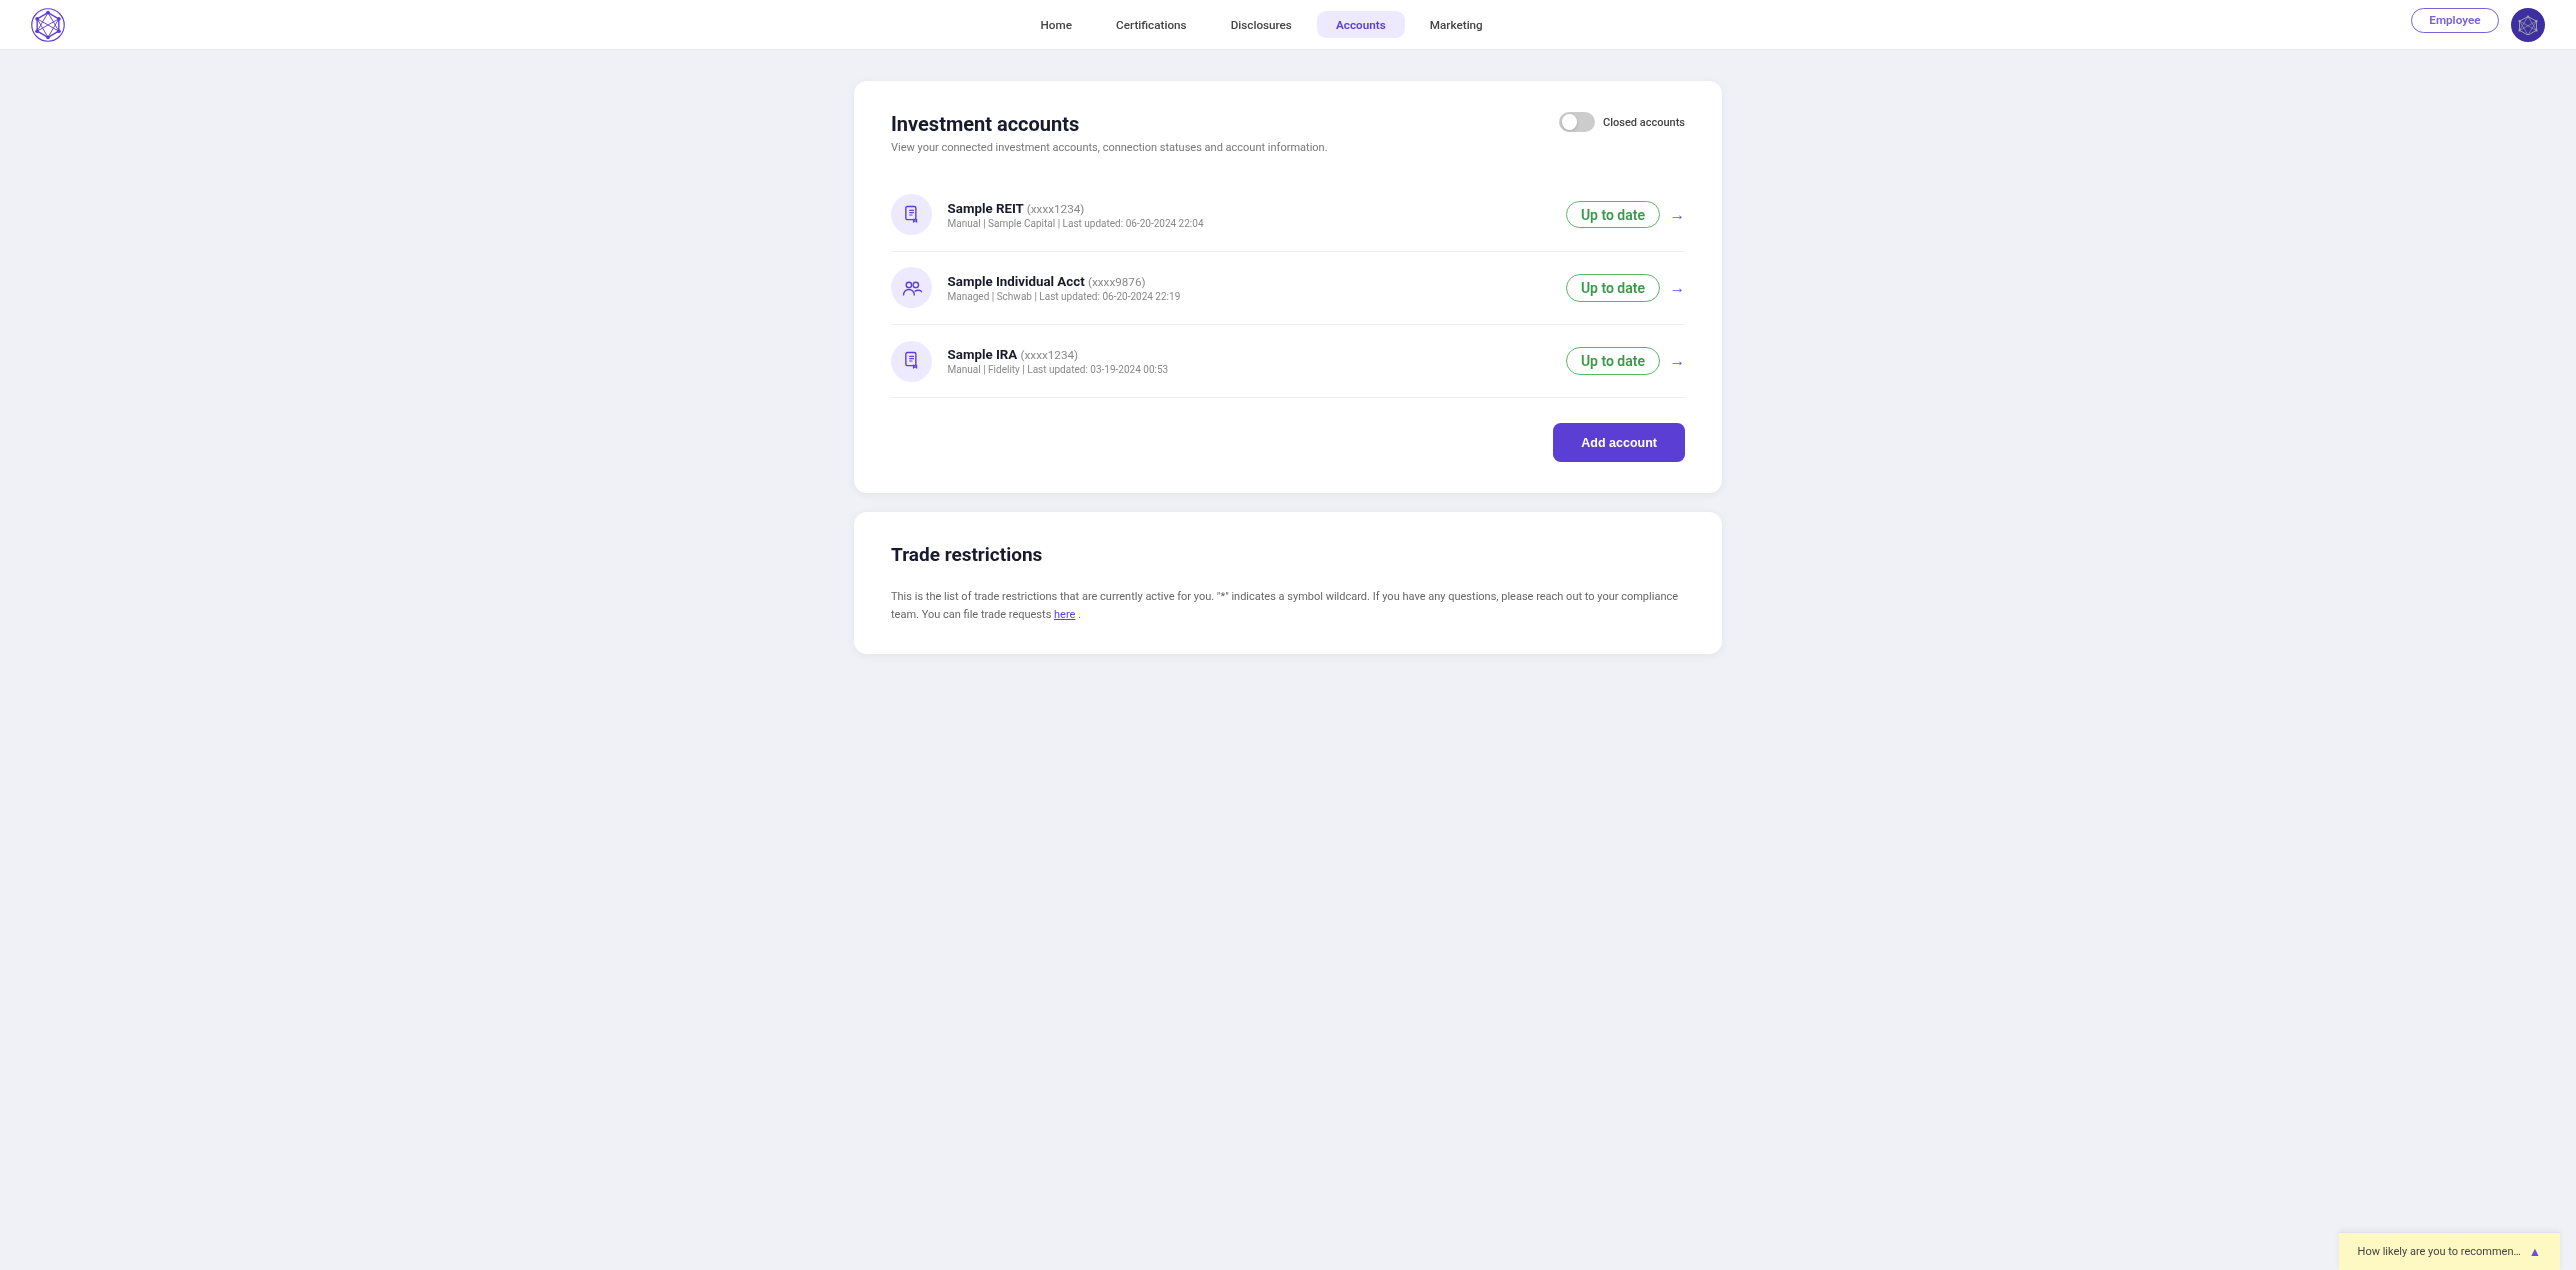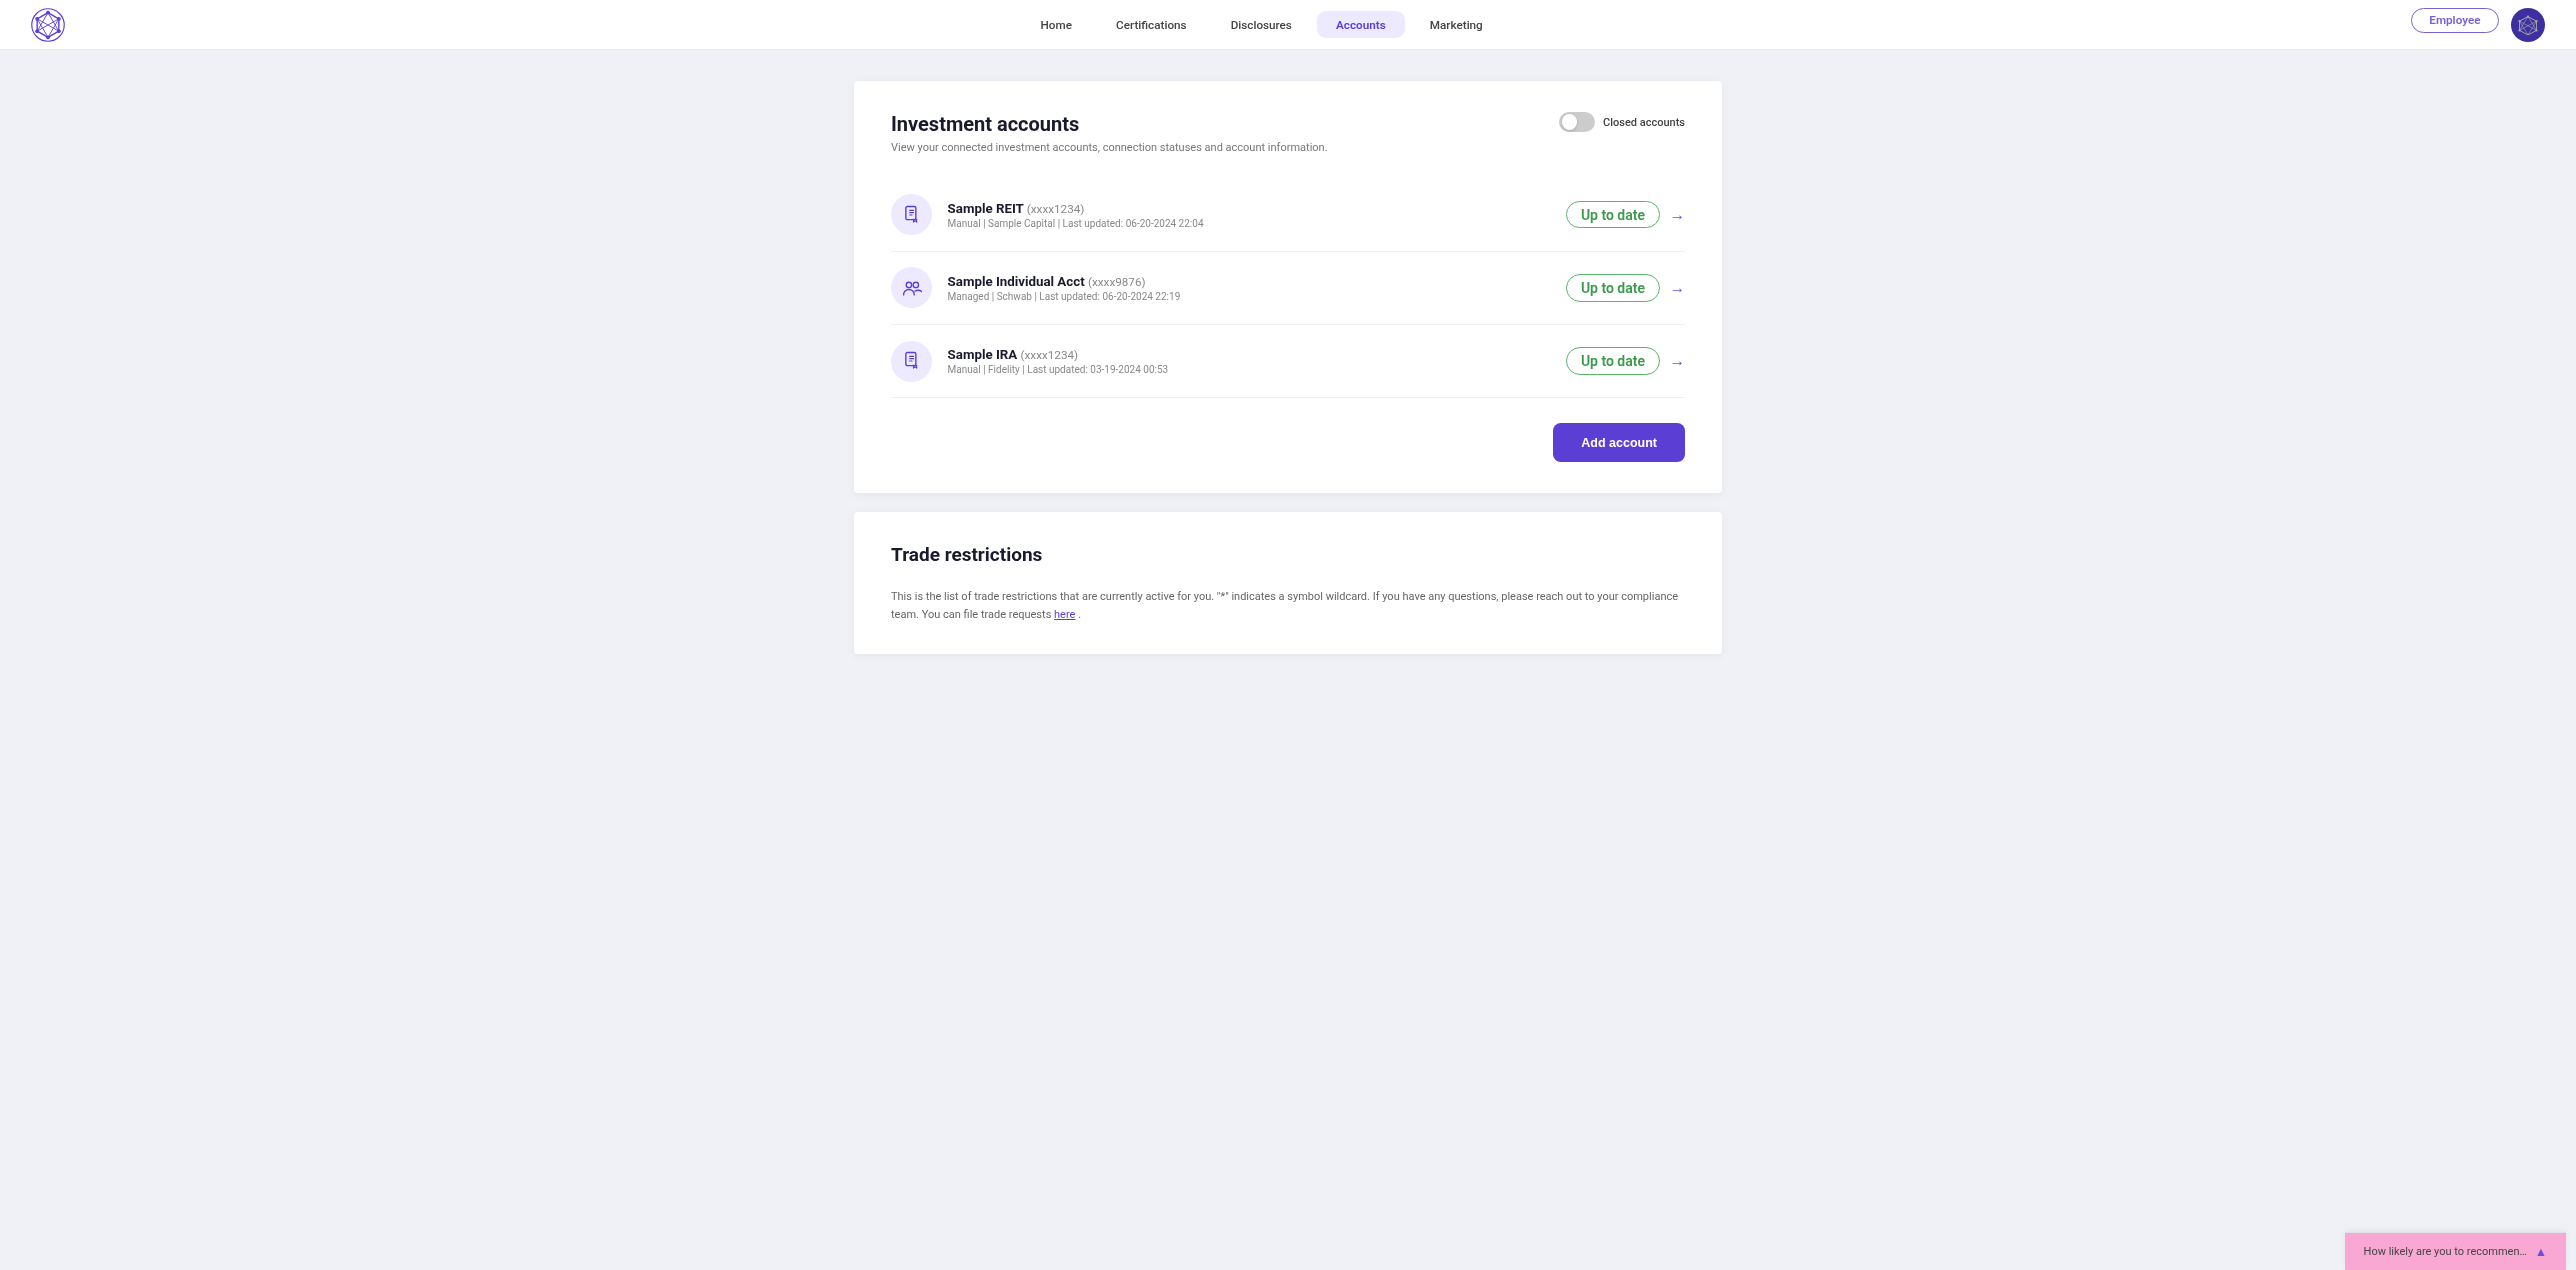--- a/index.html
+++ b/index.html
@@ -82,21 +82,21 @@
     
     .main {
       max-width: 906px;
       margin: 0 auto;
       padding: 31px 19px 62px;
     }
 
     
     .card {
       background: #fff;
-      border-radius: 4px;
+      border-radius: 13px;
       padding: 31px 37px;
       margin-bottom: 19px;
       box-shadow: 0 1.6px 9.4px rgba(0,0,0,0.05);
     }
 
     
     .card-header {
       display: flex;
       justify-content: space-between;
       align-items: flex-start;
@@ -238,22 +238,22 @@
     }
     .trade-card-subtitle a {
       color: #5b3fd4;
       text-decoration: underline;
     }
 
     
     .feedback-bar {
       position: fixed;
       bottom: 0;
-      right: 10px;
-      background: #f9a8d4;
+      right: 16px;
+      background: #fef9c3;
       border-top: 0.8px solid #e0e0e8;
       padding: 11px 19px;
       font-size: 11px;
       color: #444;
       display: flex;
       align-items: center;
       gap: 7.8px;
       box-shadow: 0 -1.6px 6.2px rgba(0,0,0,0.06);
     }
     .feedback-chevron {

